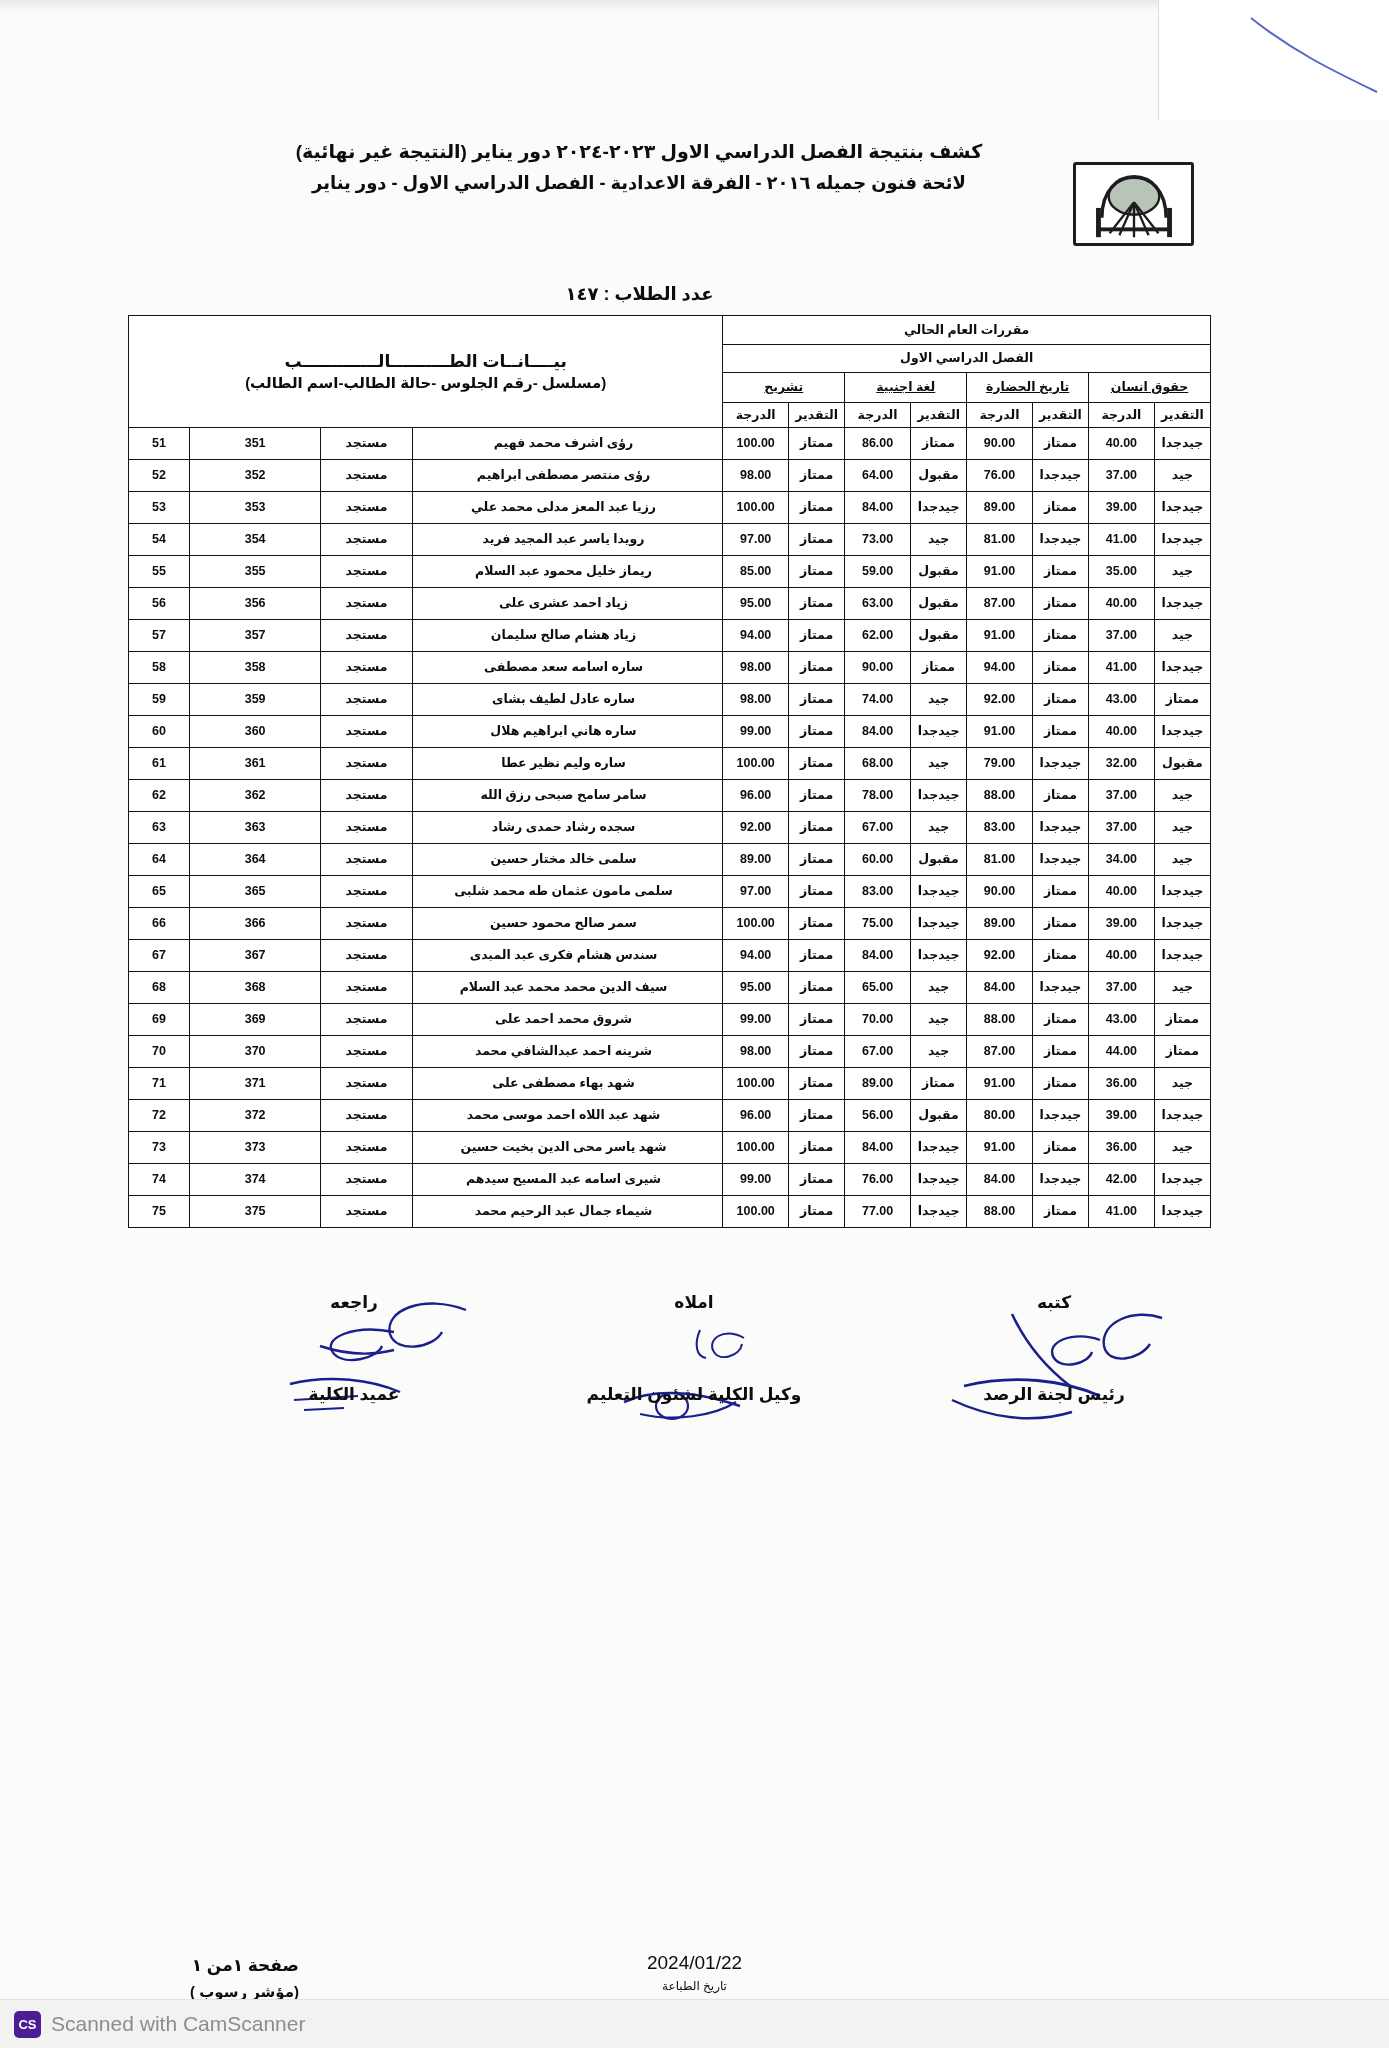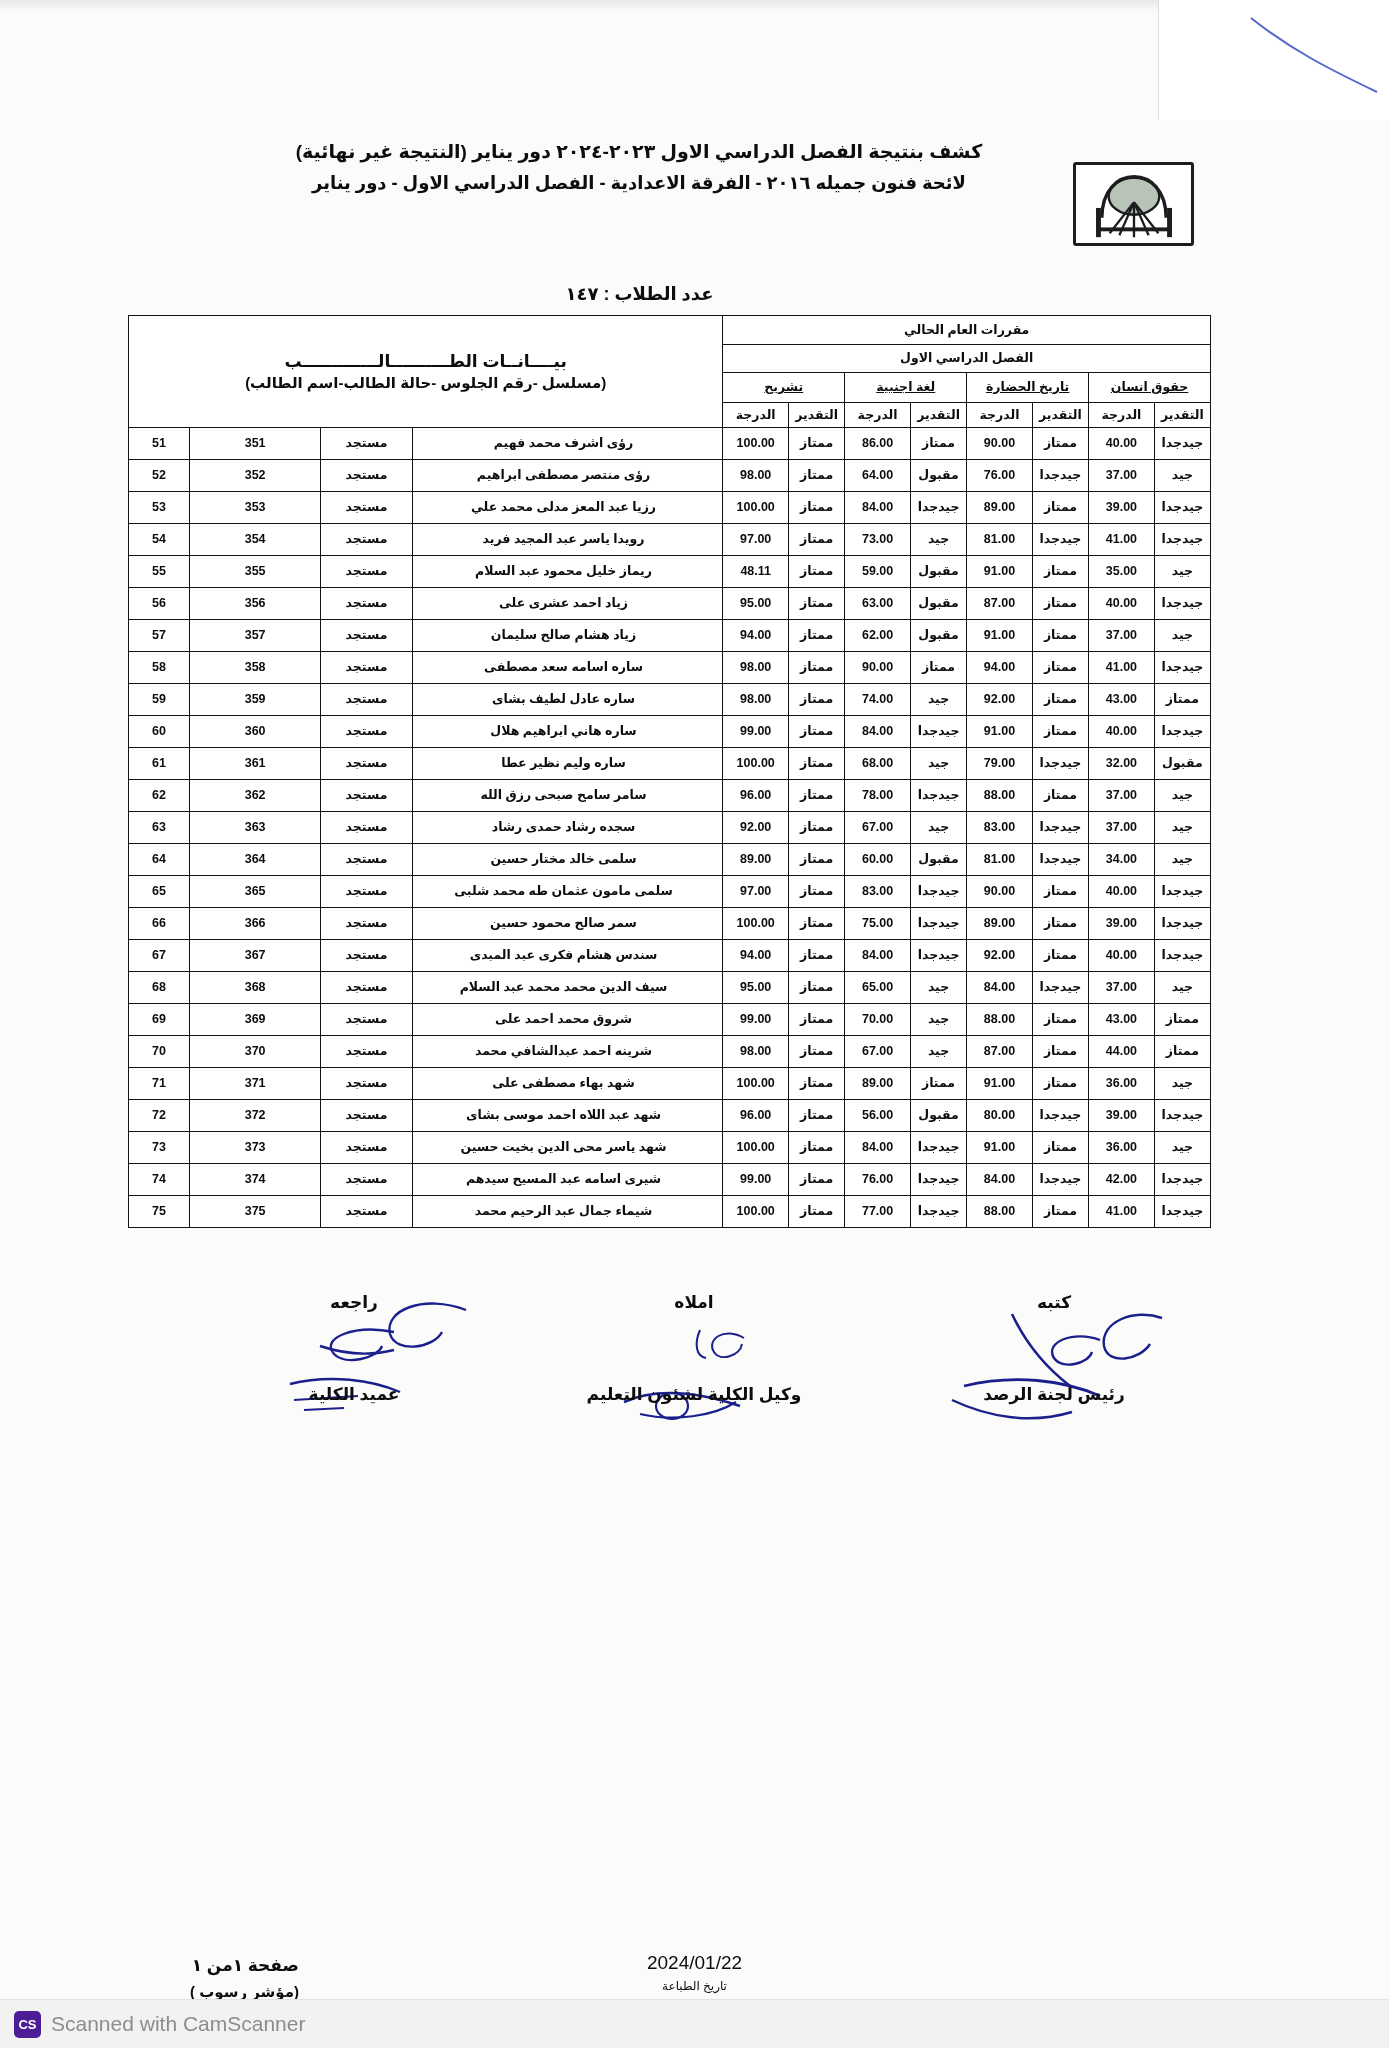--- a/index.html
+++ b/index.html
@@ -229,21 +229,21 @@
             <td class="c-seq">54</td>
           </tr>
           <tr class="data">
             <td>جيد</td>
             <td class="mark100">35.00</td>
             <td>ممتاز</td>
             <td class="mark100">91.00</td>
             <td>مقبول</td>
             <td class="mark100">59.00</td>
             <td>ممتاز</td>
-            <td class="mark100">48.11</td>
+            <td class="mark100">85.00</td>
             <td class="c-name">ريماز  خليل محمود عبد السلام</td>
             <td class="c-state">مستجد</td>
             <td class="c-num">355</td>
             <td class="c-seq">55</td>
           </tr>
           <tr class="data">
             <td>جيدجدا</td>
             <td class="mark100">40.00</td>
             <td>ممتاز</td>
             <td class="mark100">87.00</td>
@@ -468,21 +468,21 @@
           </tr>
           <tr class="data">
             <td>جيدجدا</td>
             <td class="mark100">39.00</td>
             <td>جيدجدا</td>
             <td class="mark100">80.00</td>
             <td>مقبول</td>
             <td class="mark100">56.00</td>
             <td>ممتاز</td>
             <td class="mark100">96.00</td>
-            <td class="c-name">شهد عبد اللاه احمد موسى بشاى</td>
+            <td class="c-name">شهد عبد اللاه احمد موسى محمد</td>
             <td class="c-state">مستجد</td>
             <td class="c-num">372</td>
             <td class="c-seq">72</td>
           </tr>
           <tr class="data">
             <td>جيد</td>
             <td class="mark100">36.00</td>
             <td>ممتاز</td>
             <td class="mark100">91.00</td>
             <td>جيدجدا</td>

